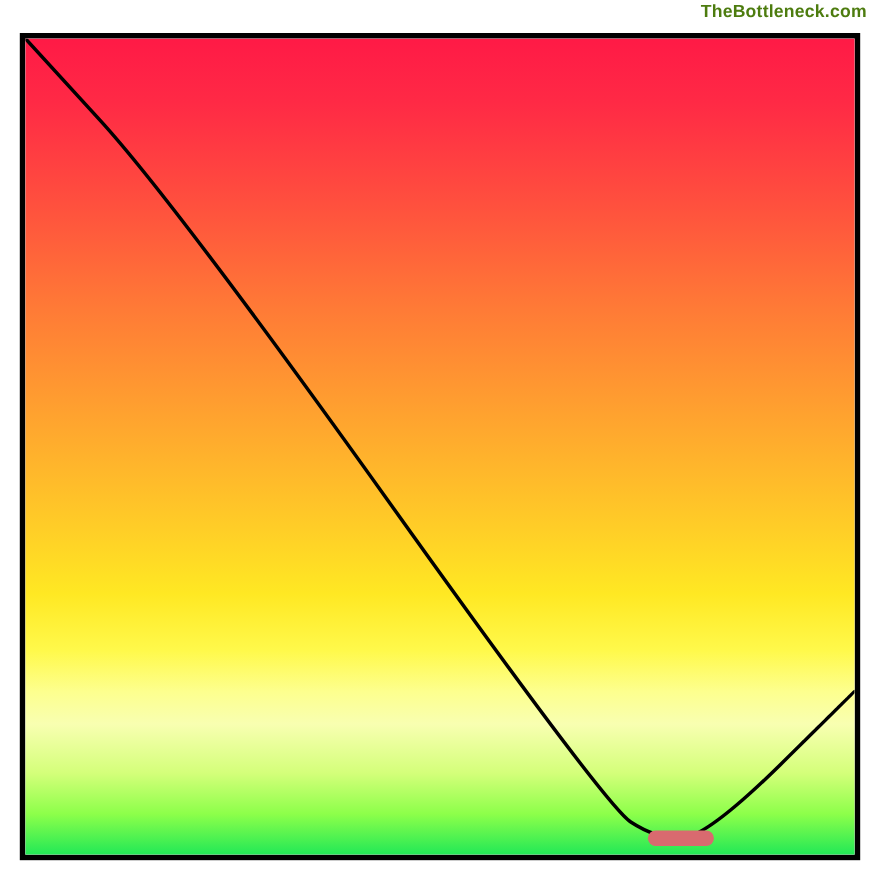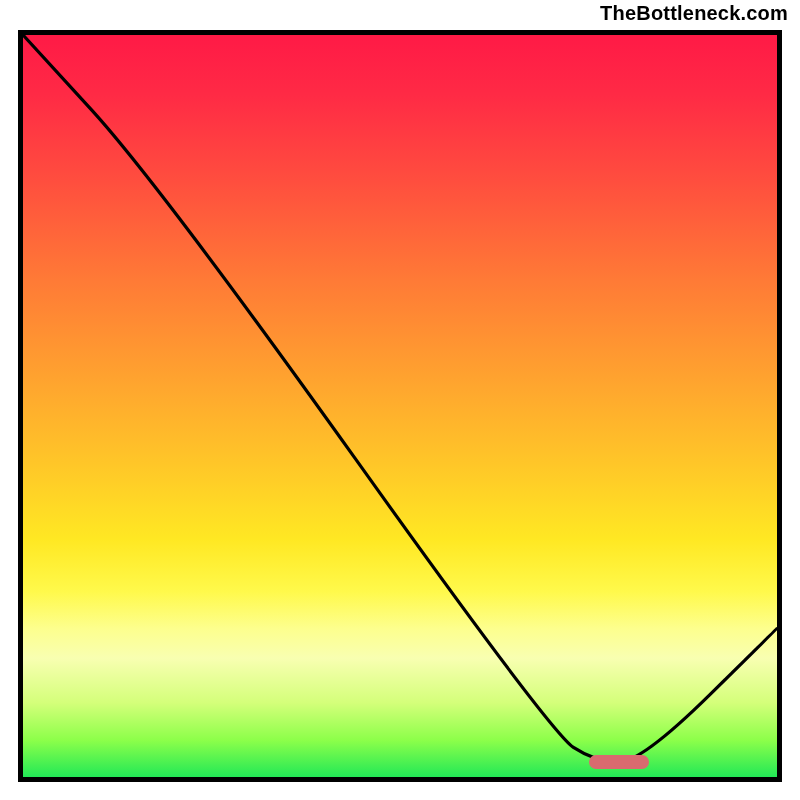--- a/index.html
+++ b/index.html
@@ -12,23 +12,23 @@
   }
   .container {
     position: relative;
     width: 800px;
     height: 800px;
   }
   .watermark {
     position: absolute;
     top: 2px;
     right: 12px;
-    font-size: 20px;
+    font-size: 16px;
     font-weight: bold;
-    color: #000000;
+    color: #4d7c0f;
     letter-spacing: 0.2px;
   }
   .plot-frame {
     position: absolute;
     left: 18px;
     top: 30px;
     width: 764px;
     height: 752px;
     border: 5px solid #000;
     box-sizing: border-box;

